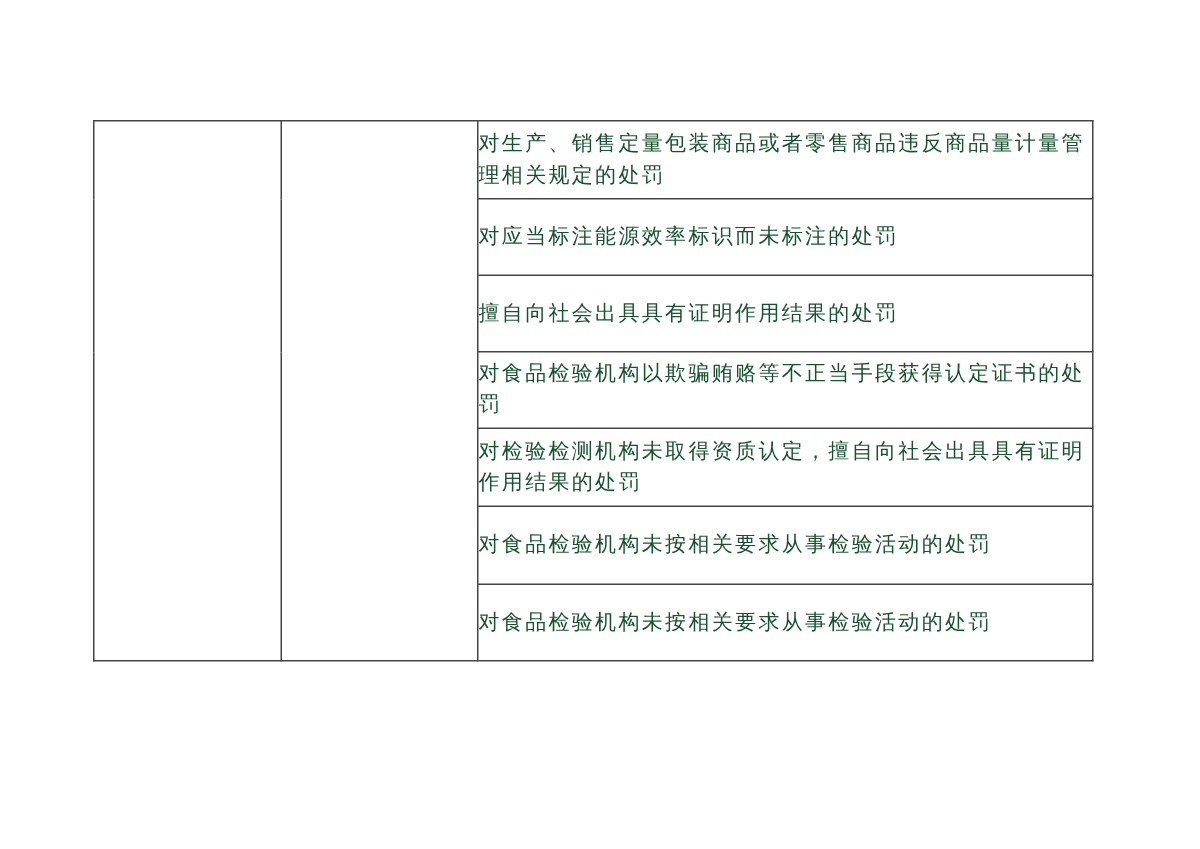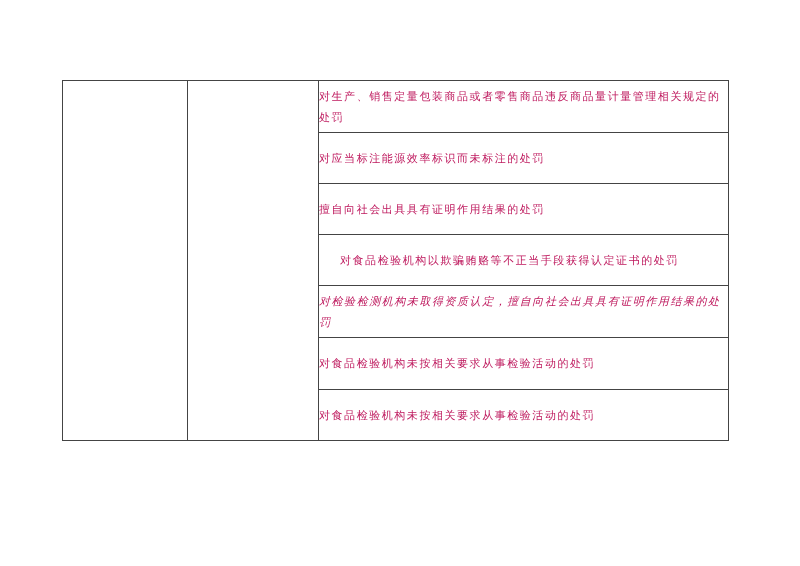--- a/index.html
+++ b/index.html
@@ -14,30 +14,30 @@
     table.doc-table td {
       border: 1.3px solid #444;
       padding: 0;
       vertical-align: middle;
     }
     td.col-a { width: 124px; }
     td.col-b { width: 130px; }
     td.col-c { width: 409px; }
     td.item-cell {
       padding: 2px 6px 2px 9px;
-      font-size: 11px;
+      font-size: 14px;
       line-height: 21px;
       letter-spacing: 1.55px;
-      color: #be185d;
+      color: #14532d;
     }
     tr.r0 td.item-cell { height: 51px; }
     tr.r1 td.item-cell { height: 50px; }
     tr.r2 td.item-cell { height: 50px; }
-    tr.r3 td.item-cell { height: 50px; padding-left: 21px; }
-    tr.r4 td.item-cell { height: 51px; font-style: italic; }
+    tr.r3 td.item-cell { height: 50px; }
+    tr.r4 td.item-cell { height: 51px; }
     tr.r5 td.item-cell { height: 51px; }
     tr.r6 td.item-cell { height: 50px; }
   </style>
 </head>
 <body>
 
 <div class="page">
   <table class="doc-table">
     <tbody>
       <tr class="r0">

